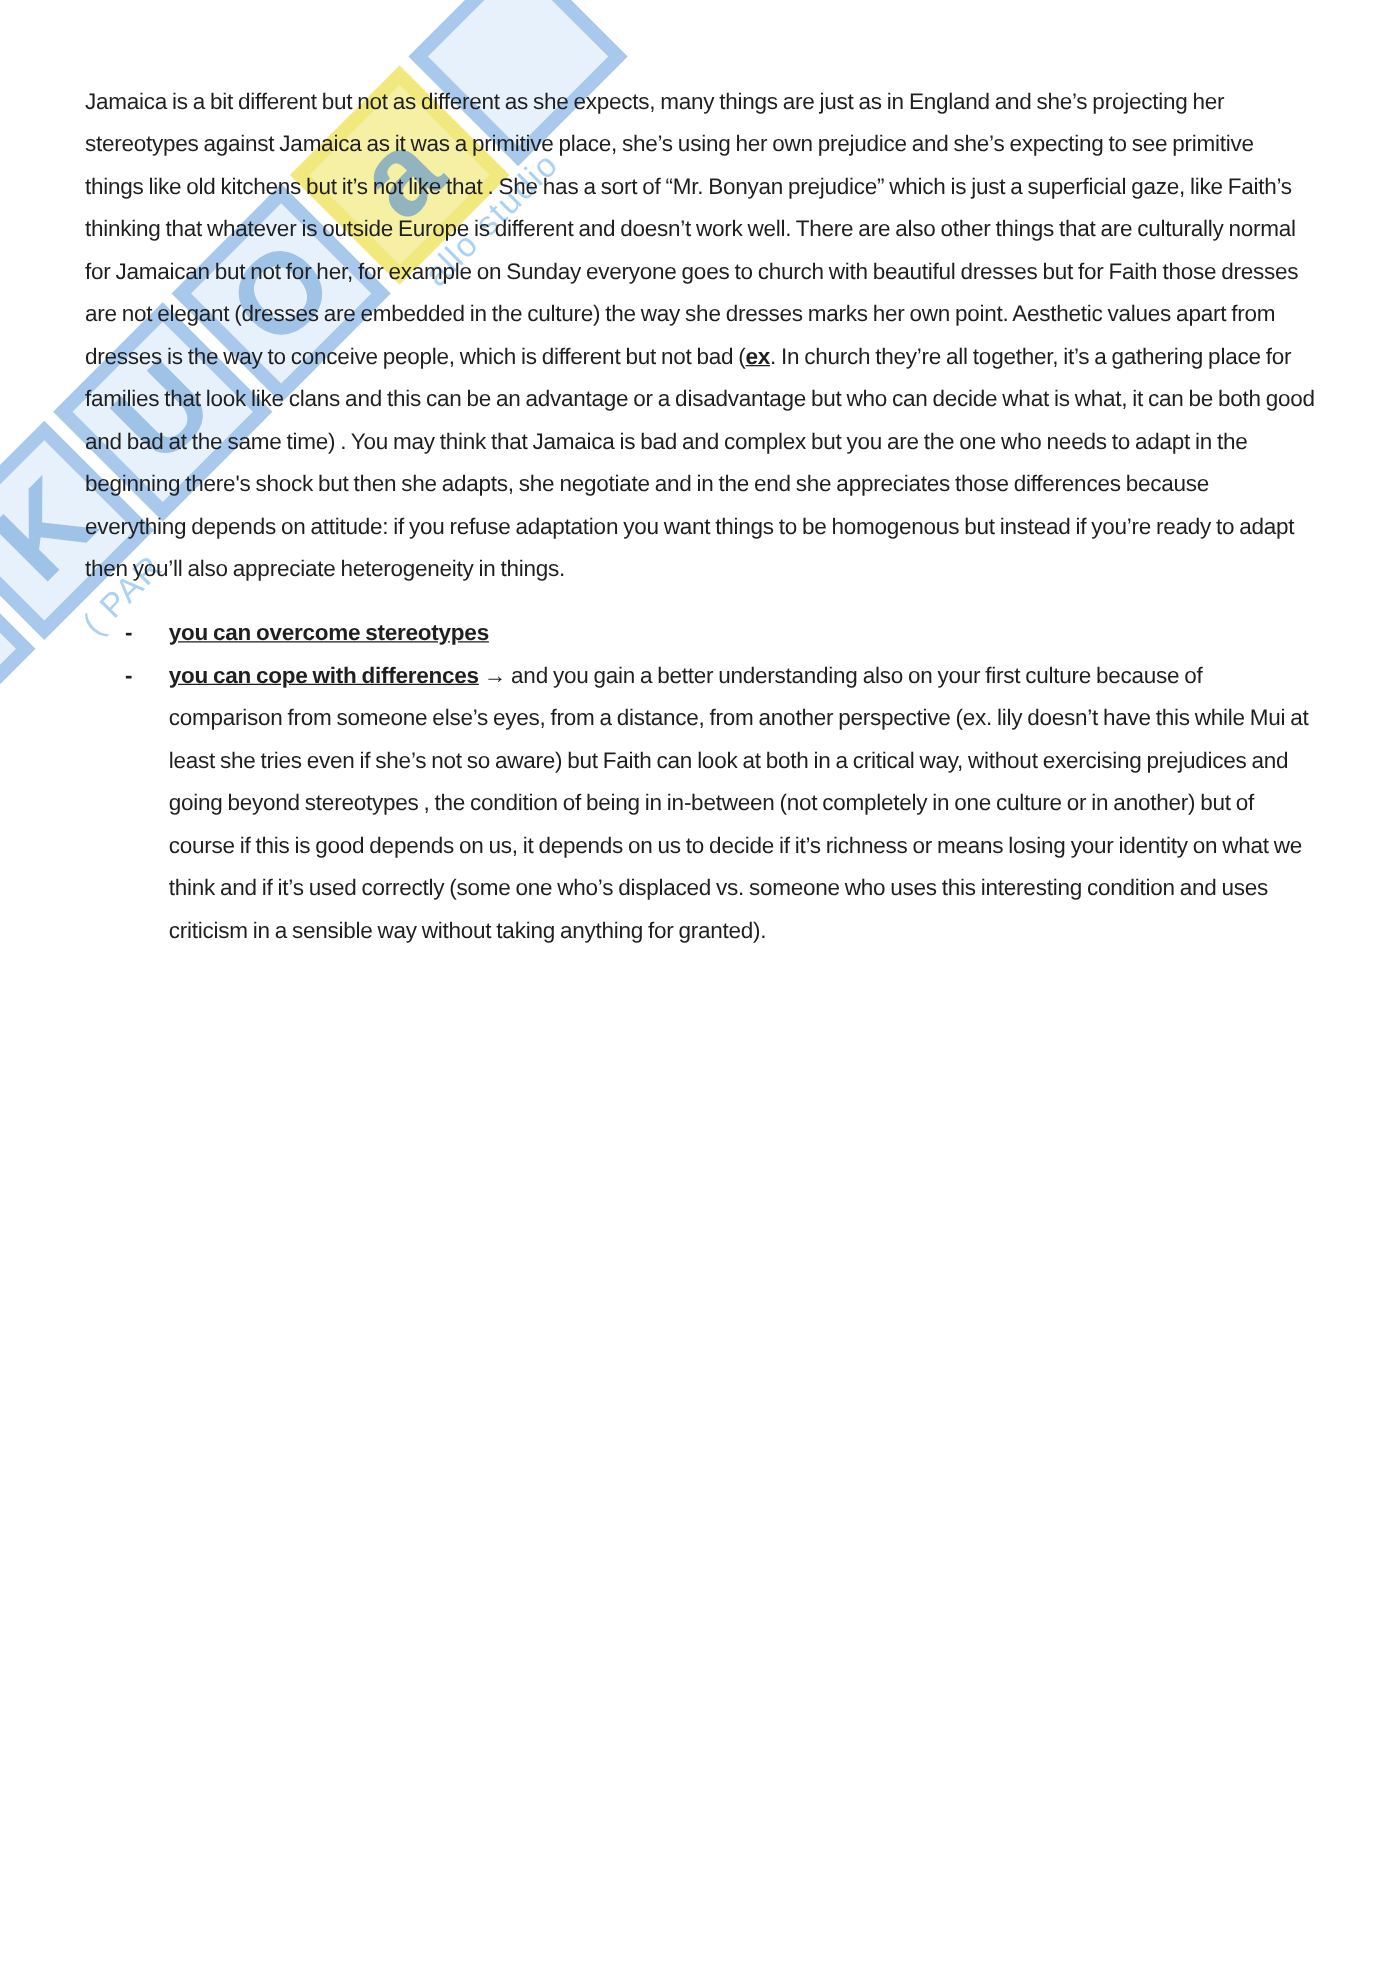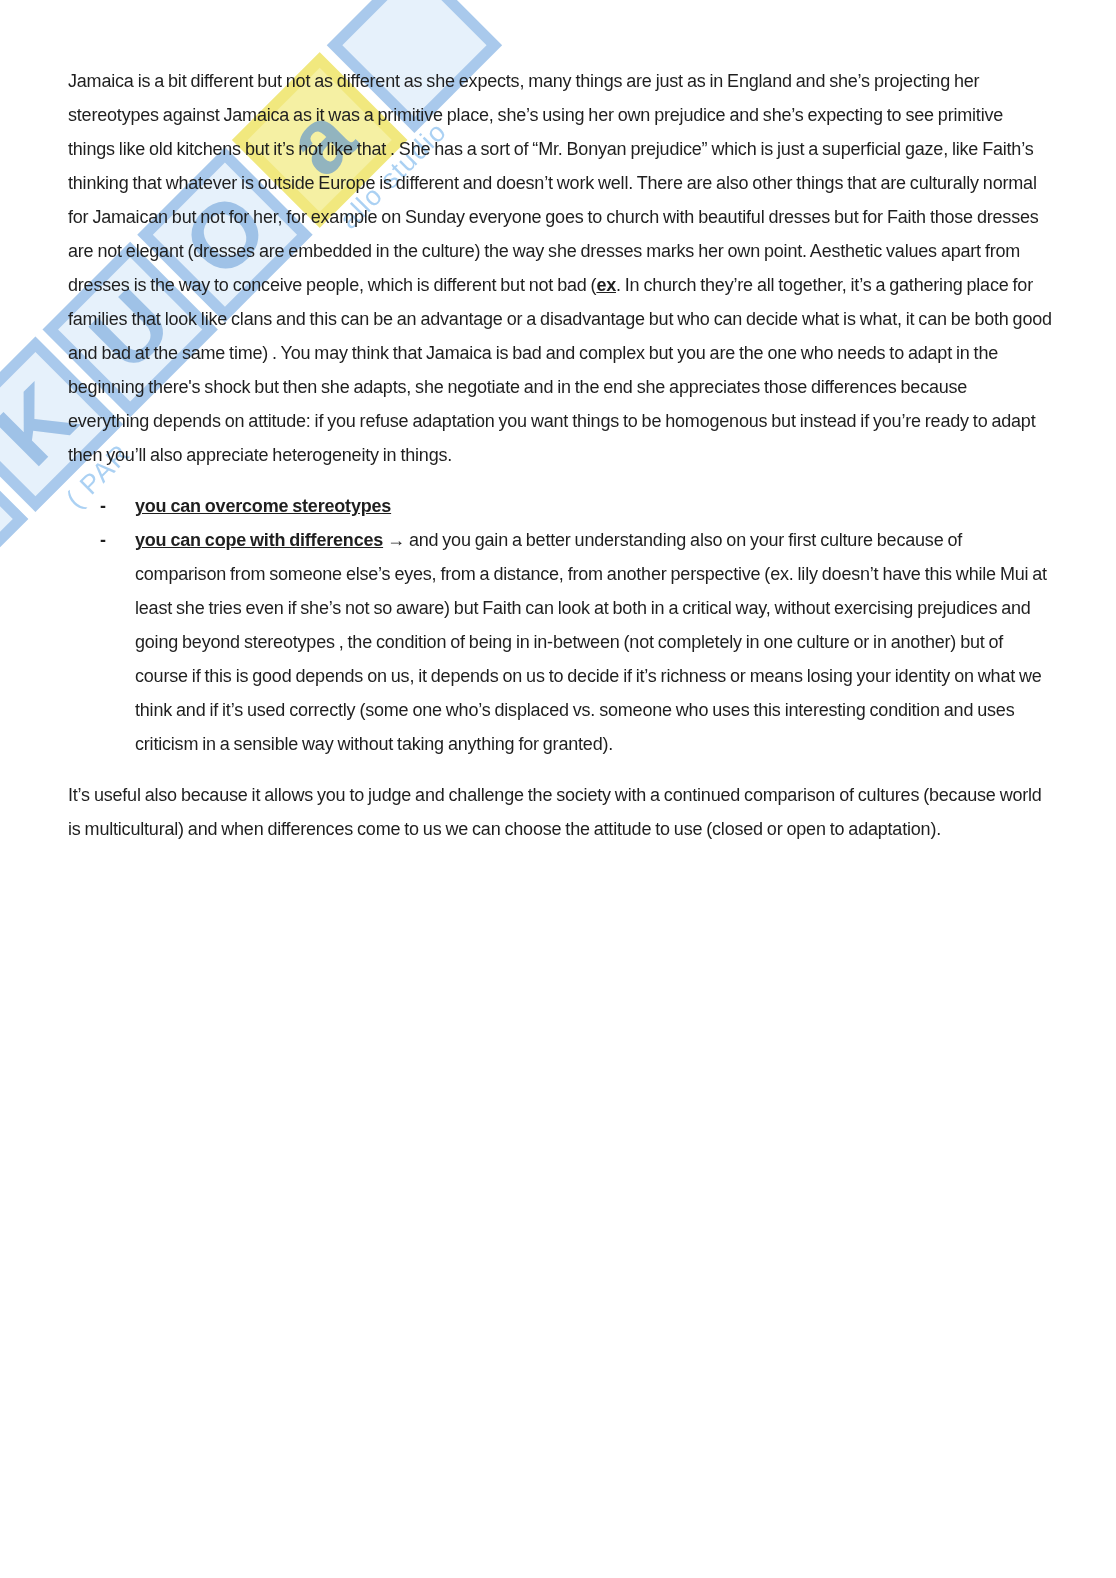--- a/index.html
+++ b/index.html
@@ -98,16 +98,15 @@
         <span class="doc-list-text"><span class="bold-underline">you can overcome stereotypes</span><span></span></span>
       </div>
 
       <div class="doc-list-item">
         <span class="doc-list-marker">-</span>
         <span class="doc-list-text"><span class="bold-underline">you can cope with differences</span><span> → and you gain a better understanding also on your first culture because of comparison from someone else’s eyes, from a distance, from another perspective (ex. lily doesn’t have this while Mui at least she tries even if she’s not so aware) but Faith can look at both in a critical way, without exercising prejudices and going beyond stereotypes , the condition of being in in-between (not completely in one culture or in another) but of course if this is good depends on us, it depends on us to decide if it’s richness or means losing your identity on what we think and if it’s used correctly (some one who’s displaced vs. someone who uses this interesting condition and uses criticism in a sensible way without taking anything for granted).</span></span>
       </div>
 
     </div>
 
-    <p>It’s useful also because it allows you to judge and challenge the society with a continued comparison of cultures (because world is multicultural) and when differences come to us we can choose the attitude to use (closed or open to adaptation).</p>
 
   </div>
 </div>
 
 </body></html>

